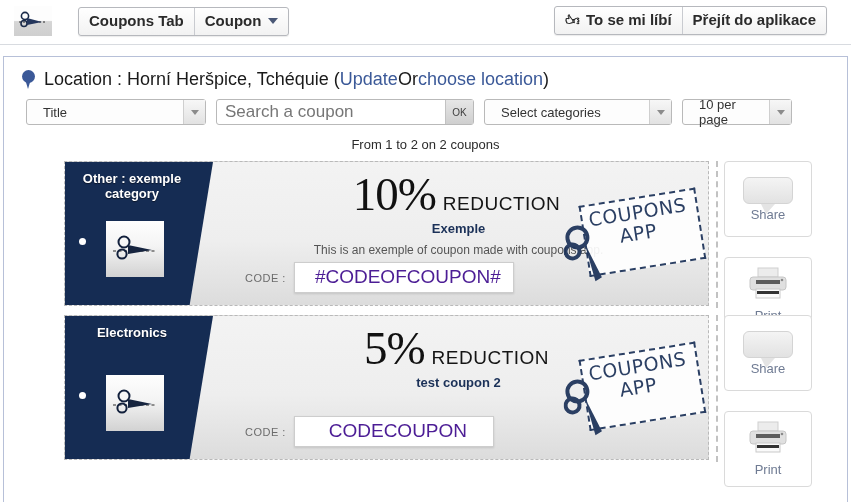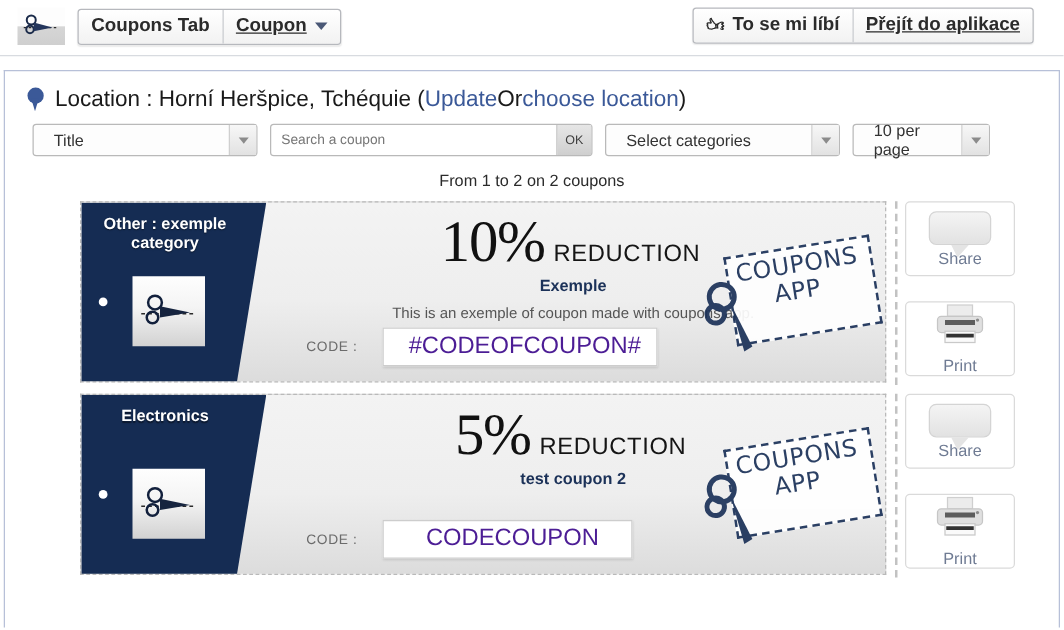--- a/index.html
+++ b/index.html
@@ -13,21 +13,21 @@
 
   
   .appbar {
     position: relative;
     height: 45px;
     background: #ffffff;
     border-bottom: 1px solid #d8dbe0;
   }
   .appbar-left {
     position: absolute; left: 14px; top: 6px;
-    display: flex; align-items: center; gap: 10px; justify-content: flex-end;
+    display: flex; align-items: center; gap: 26px; justify-content: flex-end;
   }
   .applogo {
     width: 38px; height: 30px;
     background: linear-gradient(to bottom, #fdfdfd 0%, #fdfdfd 48%, #d6d6d6 52%, #cfcfcf 100%);
     display: flex; align-items: center; justify-content: center;
     overflow: hidden;
   }
   .btngroup {
     display: flex;
     border: 1px solid #b6b8bd;
@@ -39,21 +39,21 @@
   .btngroup > div {
     padding: 4px 10px 5px 10px;
     font-size: 15px;
     font-weight: bold;
     color: #2b2b2b;
     line-height: 18px;
     white-space: nowrap;
     display: flex; align-items: center; gap: 6px;
     cursor: pointer;
   }
-  .btngroup > div + div { border-left: 1px solid #c9cbd0; text-decoration: underline; }
+  .btngroup > div + div { border-left: 1px solid #c9cbd0; }
   .caret-dn {
     width: 0; height: 0;
     border-left: 5px solid transparent;
     border-right: 5px solid transparent;
     border-top: 6px solid #4a5876;
     display: inline-block;
     margin-left: 1px;
   }
   .appbar-right {
     position: absolute; right: 24px; top: 6px;
@@ -134,21 +134,21 @@
     width: 258px; height: 26px;
     border: 1px solid #b9b9b9;
     border-radius: 3px;
     background: #fff;
     display: flex; align-items: center;
   }
   .searchwrap input {
     border: 0; outline: 0;
     width: 222px; height: 22px;
     padding: 0 6px 0 8px;
-    font-size: 11px; color: #555;
+    font-size: 17px; color: #555;
     font-family: "Liberation Sans", sans-serif;
     background: transparent;
   }
   .searchwrap input::placeholder { color: #767676; }
   .okbtn {
     position: absolute; right: 0; top: 0;
     width: 28px; height: 24px;
     background: linear-gradient(to bottom, #e6e6e6, #cfcfcf);
     border-left: 1px solid #c2c2c2;
     display: flex; align-items: center; justify-content: center;
@@ -228,21 +228,21 @@
     color: #1b3158;
     margin: 1px 0 0 -6px;
   }
   .cdesc {
     text-align: center;
     font-size: 12px; color: #555;
     margin: 7px 0 0 -6px;
   }
   .coderow {
     position: absolute; left: 30px; bottom: 14px;
-    display: flex; align-items: center; gap: 20px;
+    display: flex; align-items: center; gap: 8px;
   }
   .codelabel { font-size: 11px; color: #6b6b6b; letter-spacing: .5px; }
   .codebox {
     min-width: 200px;
     background: #ffffff;
     border: 1px solid #cdcdcd;
     padding: 3px 12px 4px 20px;
     text-align: center;
     font-size: 19px; color: #4c1d95;
     box-shadow: 0 1px 2px rgba(0,0,0,.12);
@@ -276,21 +276,21 @@
   }
 
   
   .actions {
     position: absolute; left: 652px; top: 0;
     width: 96px; height: 147px;
     border-left: 2px dashed #c2c2c2;
     padding-left: 6px;
   }
   .actbtn {
-    width: 88px; height: 60px;
+    width: 88px; height: 76px;
     background: #ffffff;
     border: 1px solid #dadada;
     border-radius: 4px;
     display: flex; flex-direction: column;
     align-items: center; justify-content: center;
     cursor: pointer;
   }
   .actbtn + .actbtn { margin-top: 20px; }
   .actlabel {
     font-size: 13px; color: #6f7b93;

